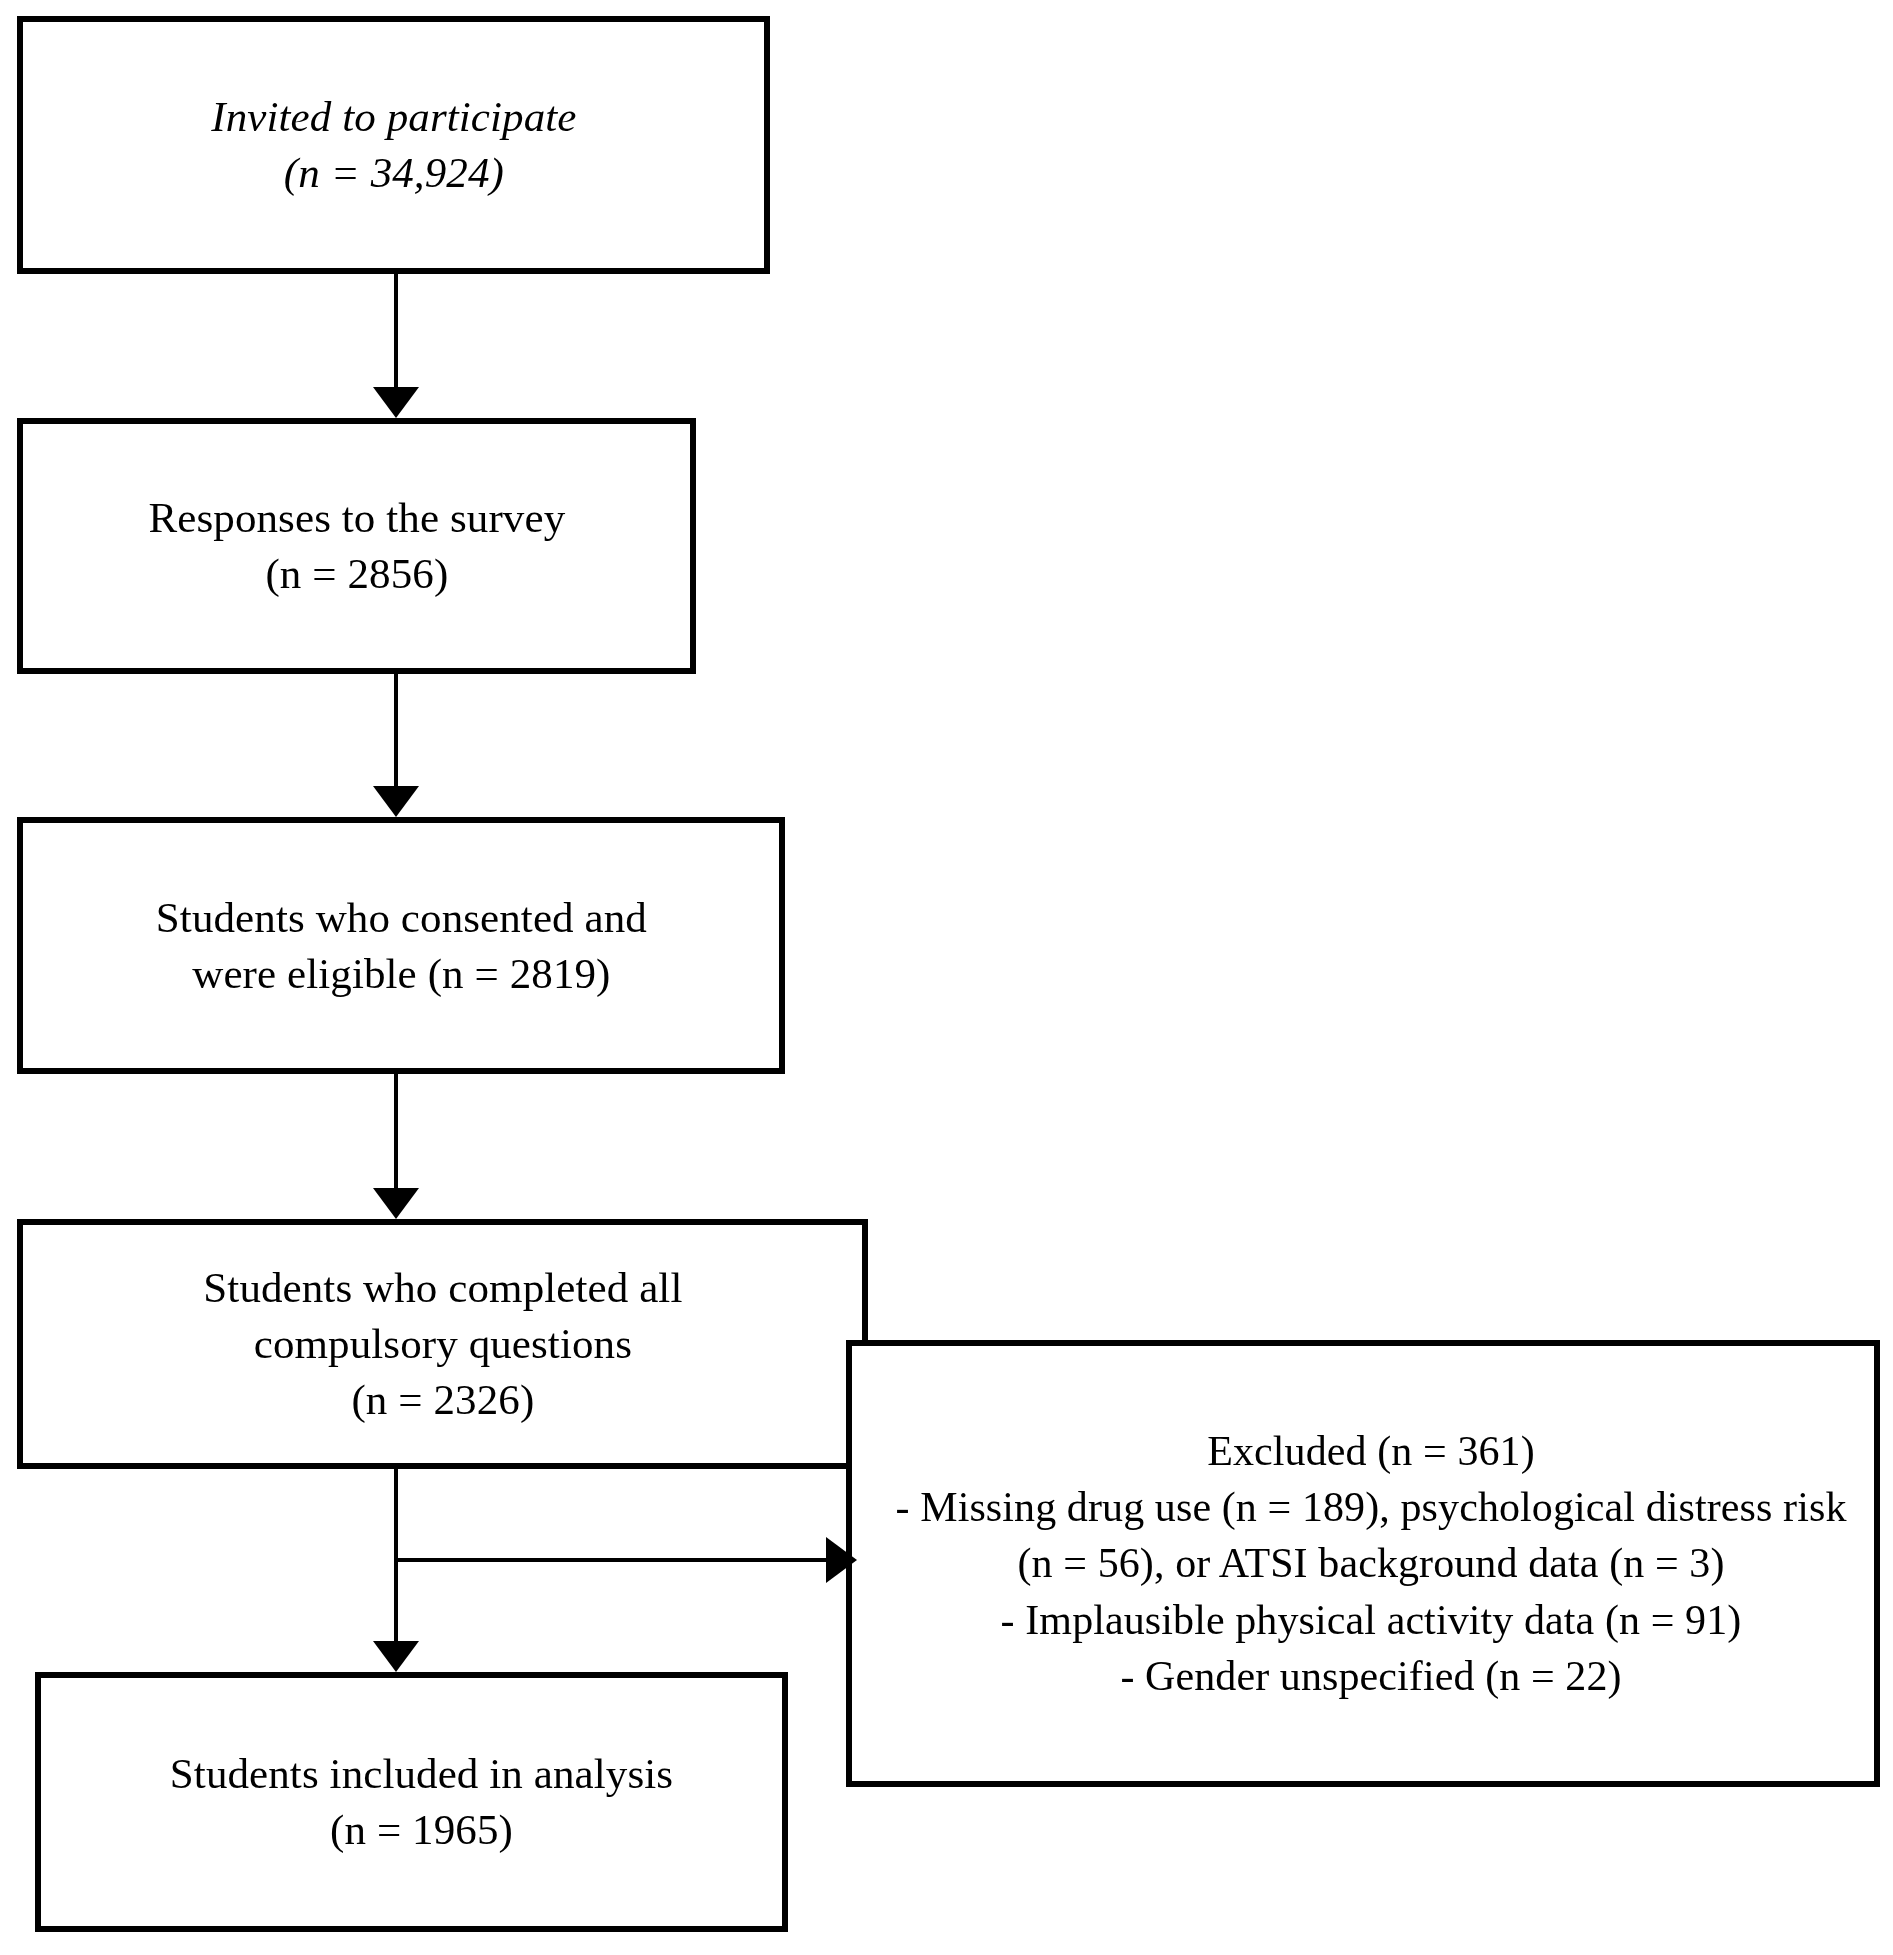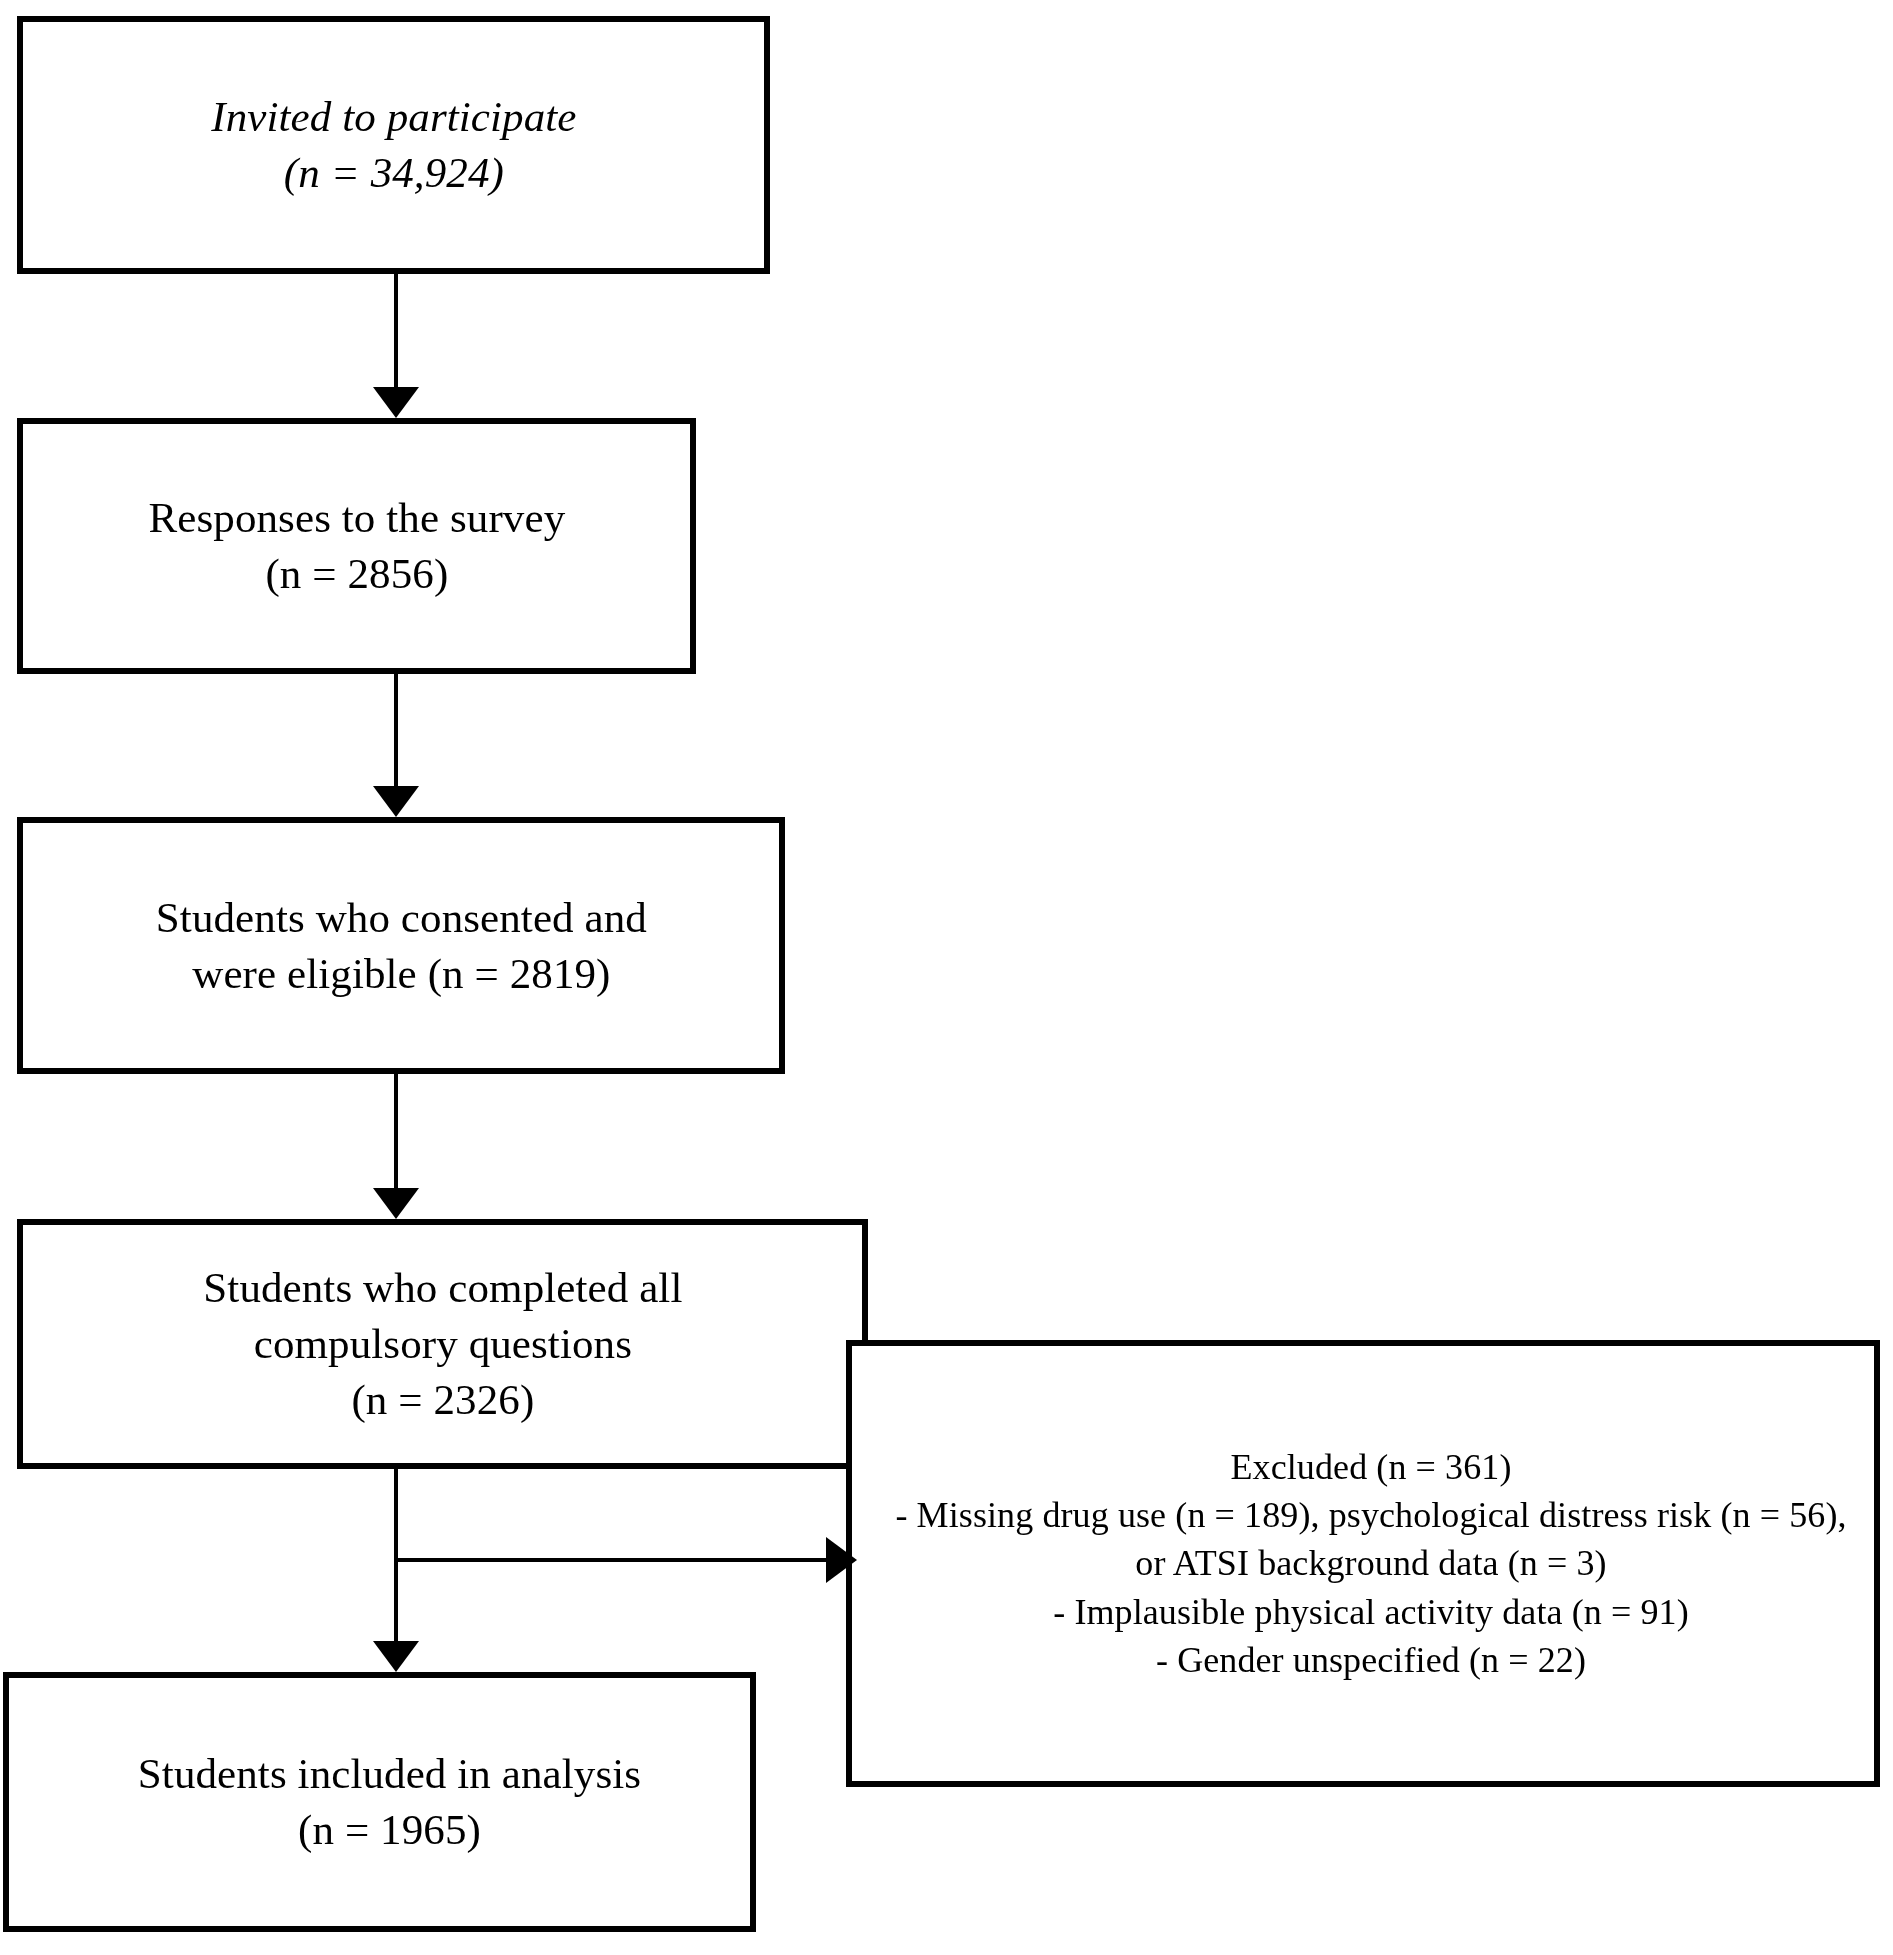--- a/index.html
+++ b/index.html
@@ -41,25 +41,25 @@
     letter-spacing: 0.1px;
     white-space: pre-line;
     padding: 0 8.7px;
   }
 
   
   #box-invited      { left: 17.4px;   top: 15.5px;   width: 753px; height: 258px; font-style: italic; }
   #box-responses    { left: 17.4px;   top: 418px;  width: 679px; height: 256px; }
   #box-consented    { left: 17.4px;   top: 817px; width: 768px; height: 257px; }
   #box-completed    { left: 17.4px;   top: 1219px; width: 851px; height: 250px; }
-  #box-included     { left: 3px;   top: 1672px; width: 753px; height: 260px; padding-left: 20px; }
+  #box-included     { left: 35px;   top: 1672px; width: 753px; height: 260px; padding-left: 20px; }
   #box-excluded     { left: 846px; top: 1340px; width: 1034px; height: 447px; }
 
   #box-excluded .box-text {
-    font-size: 36px;
+    font-size: 42px;
     line-height: 1.34;
     margin-left: 16px;
   }
 
   
   .v-line {
     position: absolute;
     width: 4.3px;
     background: #000000;
     left: 394px;

